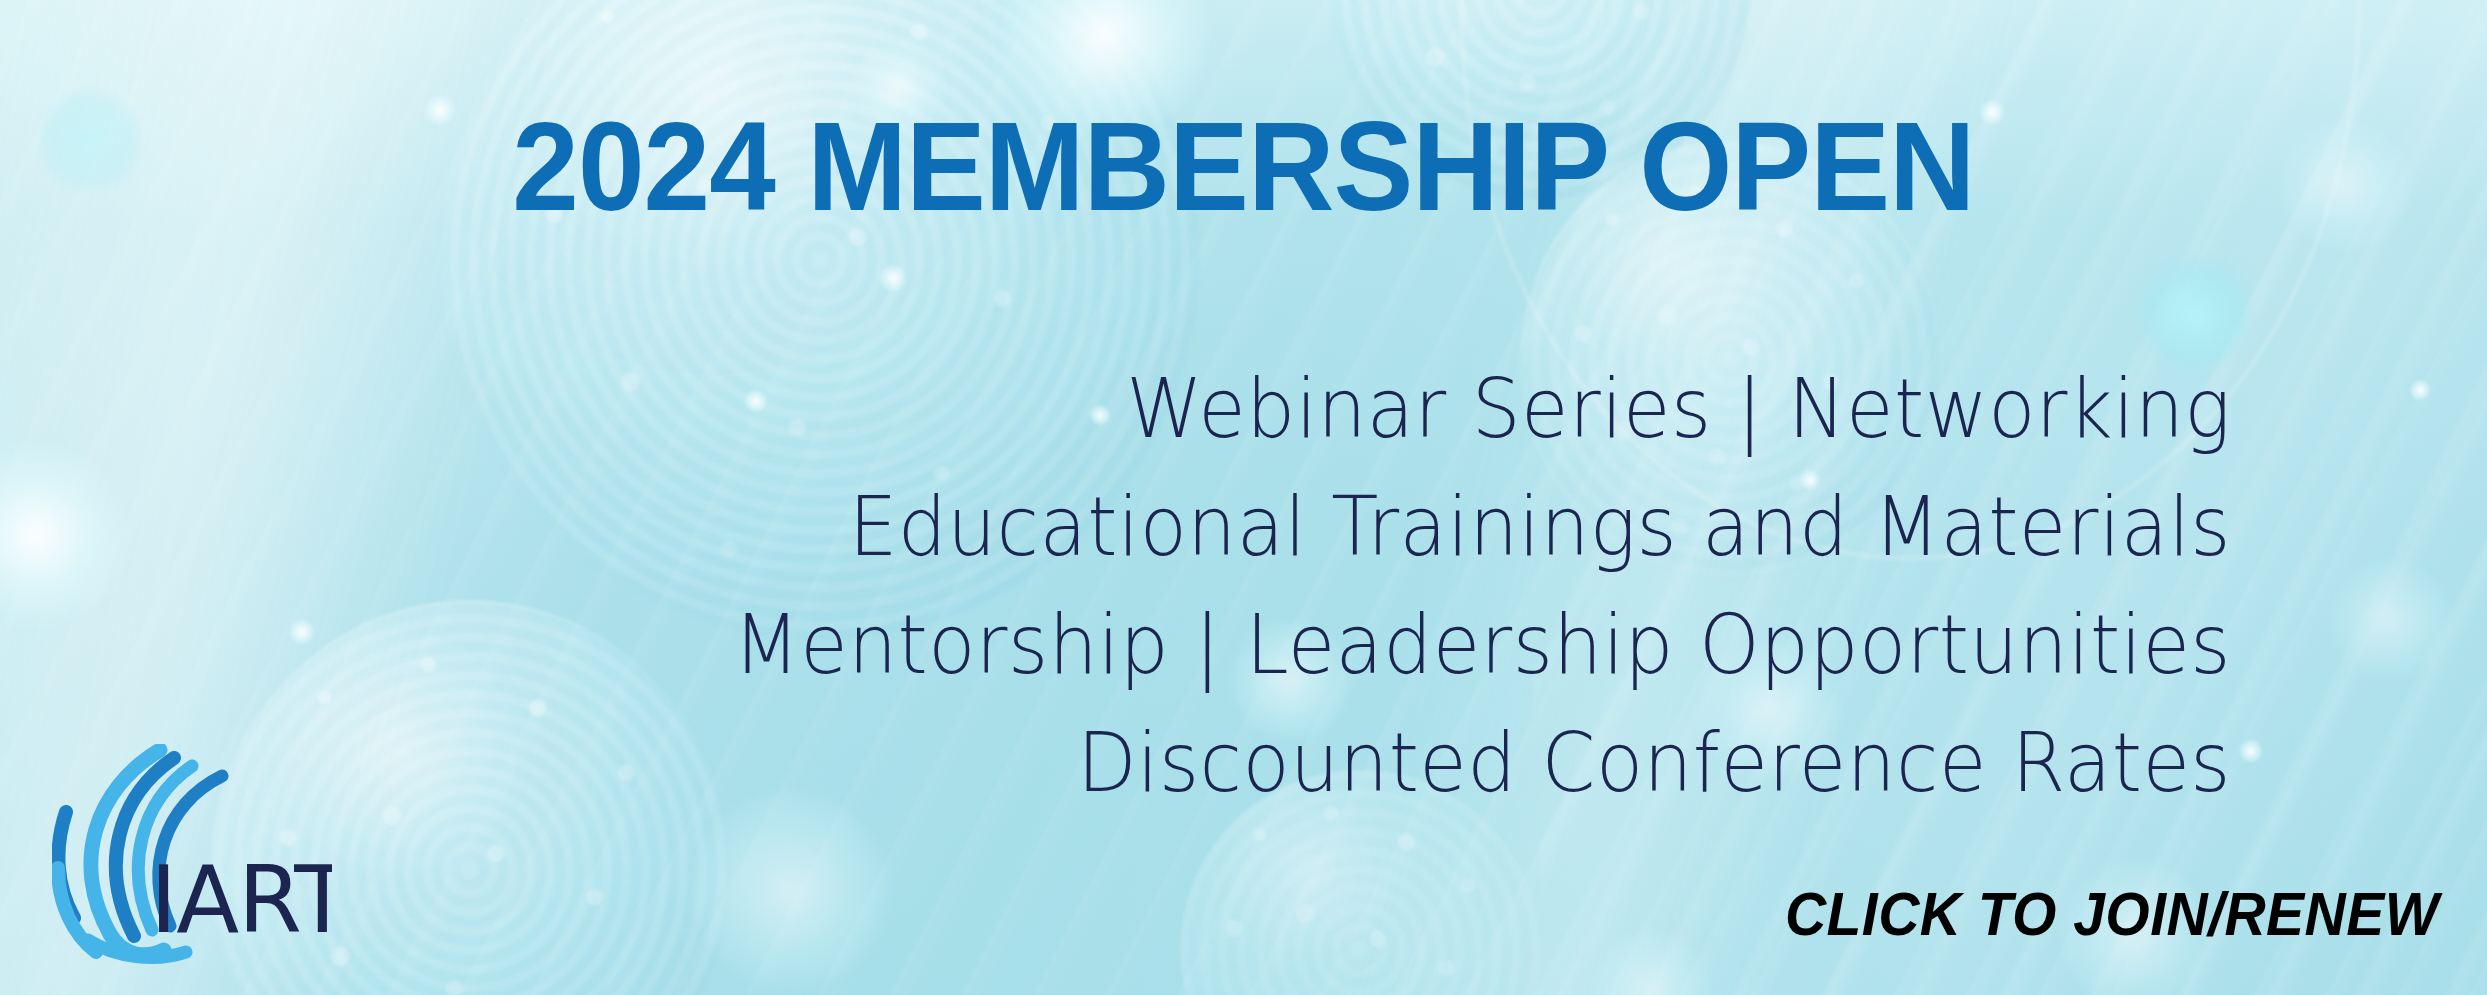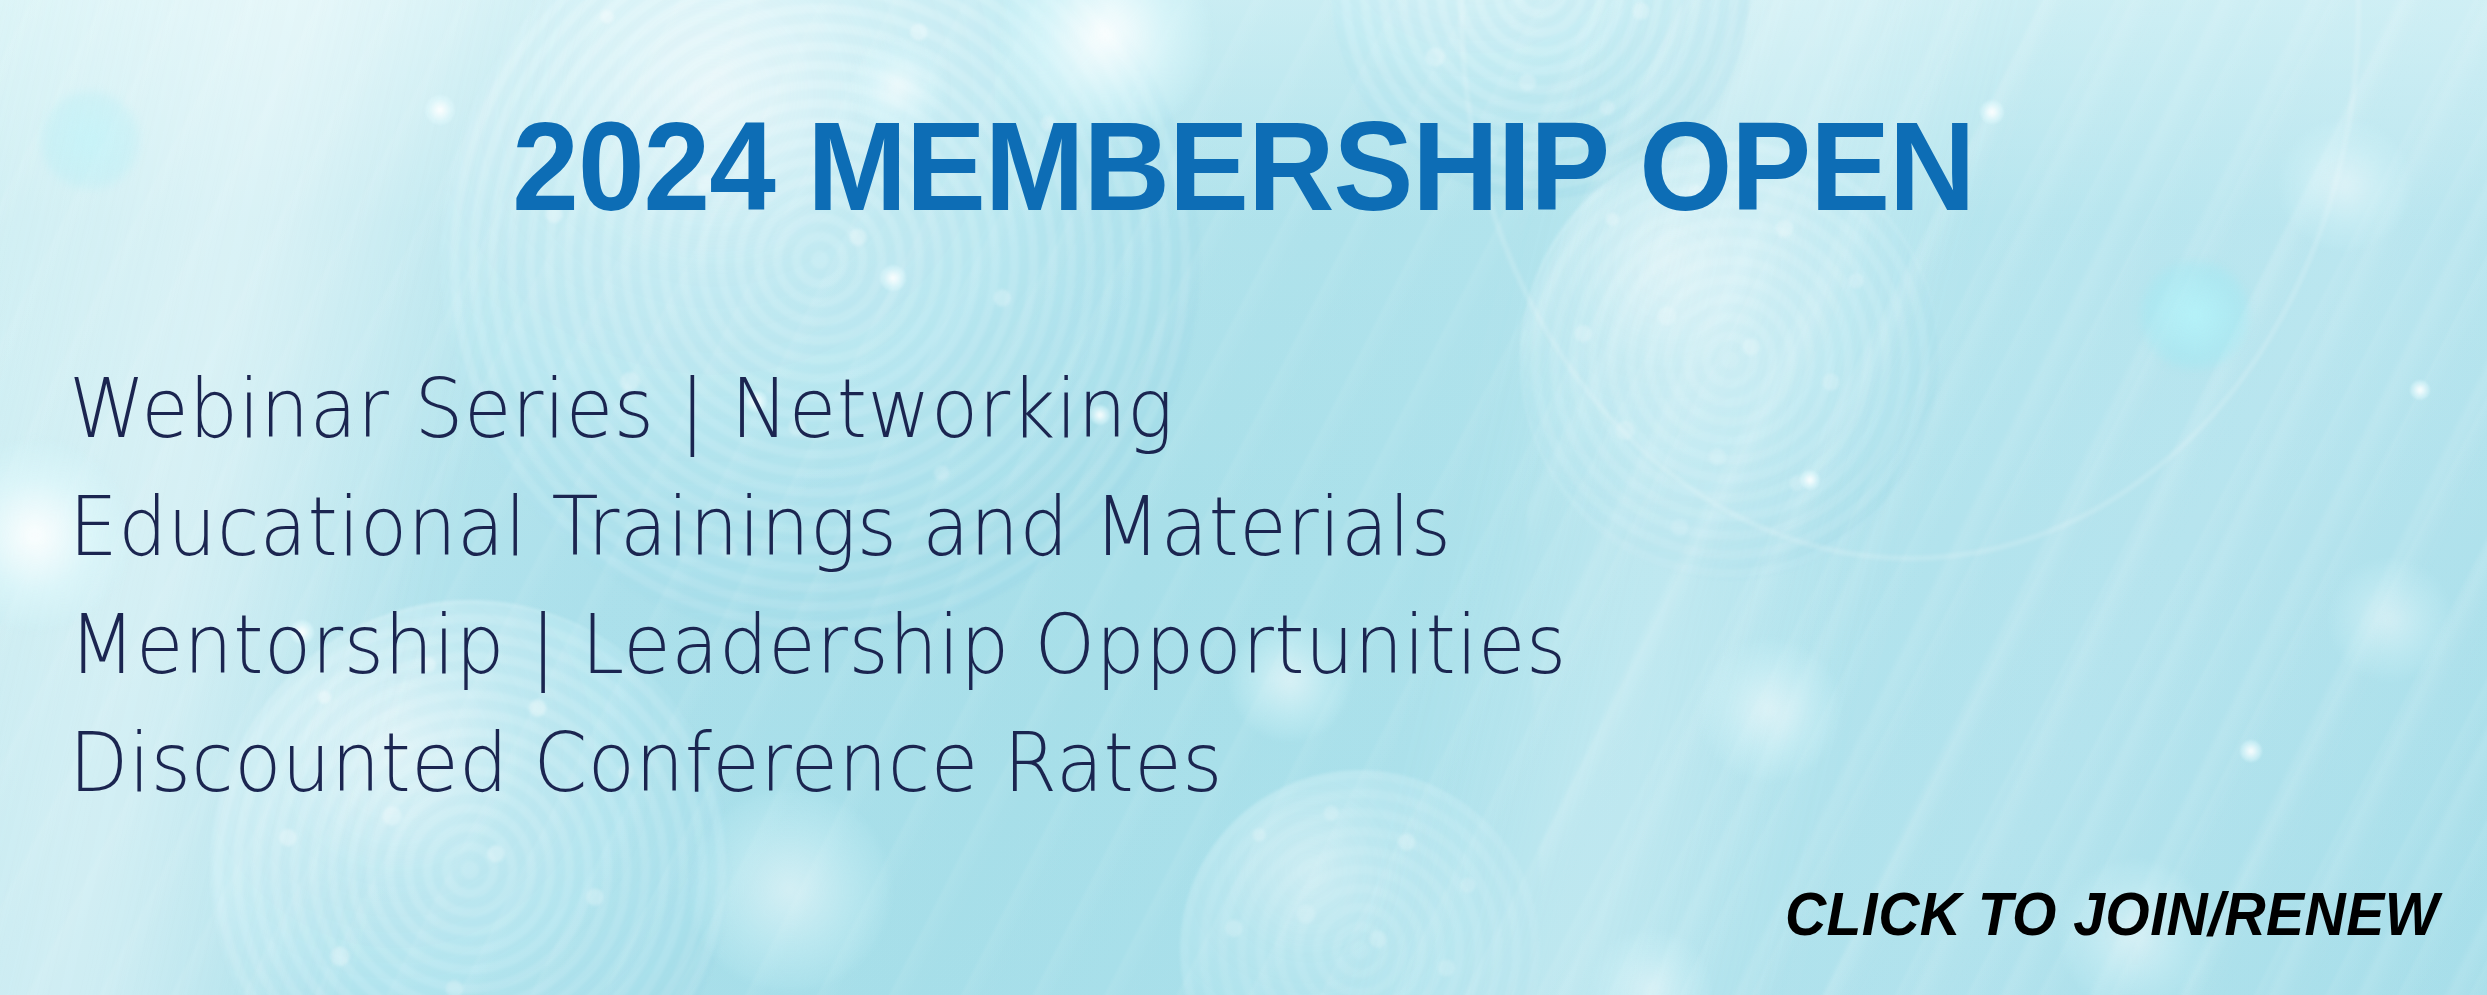--- a/index.html
+++ b/index.html
@@ -200,21 +200,21 @@
     transform: scaleX(0.95);
     transform-origin: center top;
     white-space: nowrap;
   }
 
   .sublines {
     position: absolute;
     top: 350px;
     left: 0;
     width: 2300px;
-    text-align: left;
+    text-align: right;
     color: #1b2550;
     font-family: "DejaVu Sans", sans-serif;
     font-weight: 300;
     font-size: 82px;
     line-height: 118px;
     letter-spacing: 0.5px;
   }
   .subline {
     display: block;
     white-space: nowrap;
@@ -298,17 +298,39 @@
 
     <div class="headline">2024 MEMBERSHIP OPEN</div>
 
     <div class="sublines">
       <span class="subline">Webinar Series | Networking</span>
       <span class="subline">Educational Trainings and Materials</span>
       <span class="subline">Mentorship | Leadership Opportunities</span>
       <span class="subline">Discounted Conference Rates</span>
     </div>
 
+    <div class="logo">
+      <svg viewBox="0 0 280 226" xmlns="http://www.w3.org/2000/svg" aria-hidden="true">
+        <g fill="none" stroke-linecap="round">
+
+          <path d="M 108 6 C 44 44, 18 118, 58 190 C 72 214, 96 214, 112 206" stroke="#45b4e8" stroke-width="15"></path>
+
+          <path d="M 122 14 C 66 52, 46 122, 82 192" stroke="#1e7fc4" stroke-width="14"></path>
+
+          <path d="M 140 22 C 88 58, 72 124, 100 186" stroke="#45b4e8" stroke-width="13"></path>
+
+          <path d="M 170 32 C 112 60, 92 126, 118 182" stroke="#1e7fc4" stroke-width="13"></path>
+
+          <path d="M 14 68 C 2 104, 4 142, 22 174" stroke="#1e7fc4" stroke-width="14"></path>
+
+          <path d="M 6 124 C 6 158, 20 190, 44 208" stroke="#45b4e8" stroke-width="14"></path>
+
+          <path d="M 36 196 C 64 214, 104 218, 134 208" stroke="#45b4e8" stroke-width="13"></path>
+        </g>
+        <text x="98" y="188" font-family="'DejaVu Sans', sans-serif" font-size="92" font-weight="400" letter-spacing="-1" fill="#1b2550">IART</text>
+      </svg>
+
+    </div>
 
     <div class="cta">CLICK TO JOIN/RENEW</div>
 
   </div>
 </div>
 
 </body></html>

